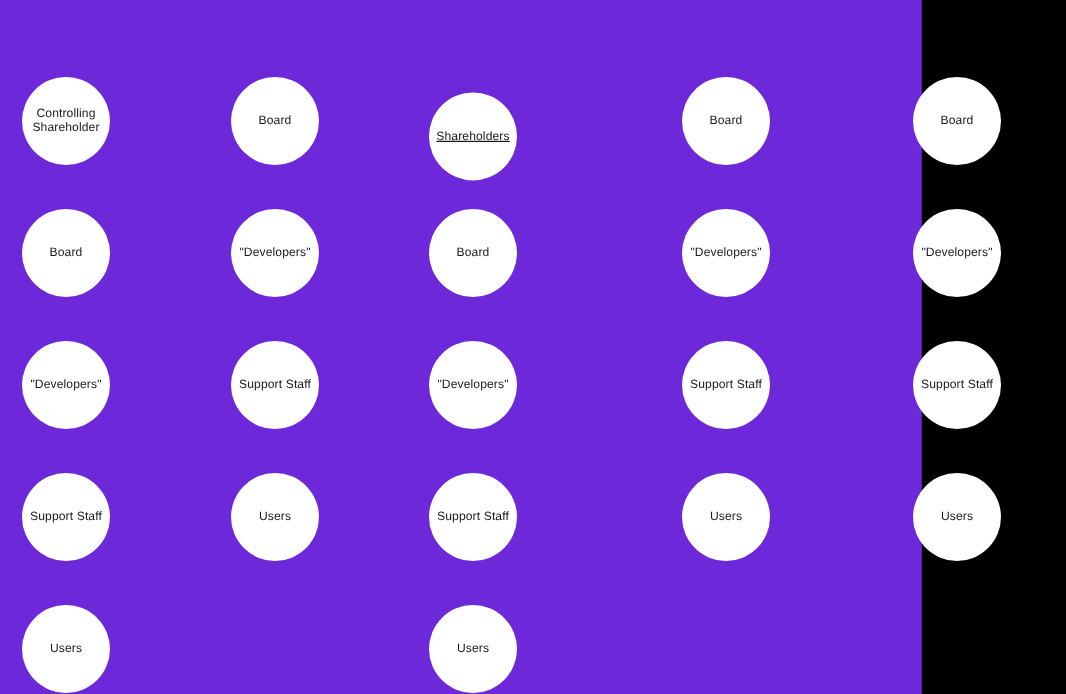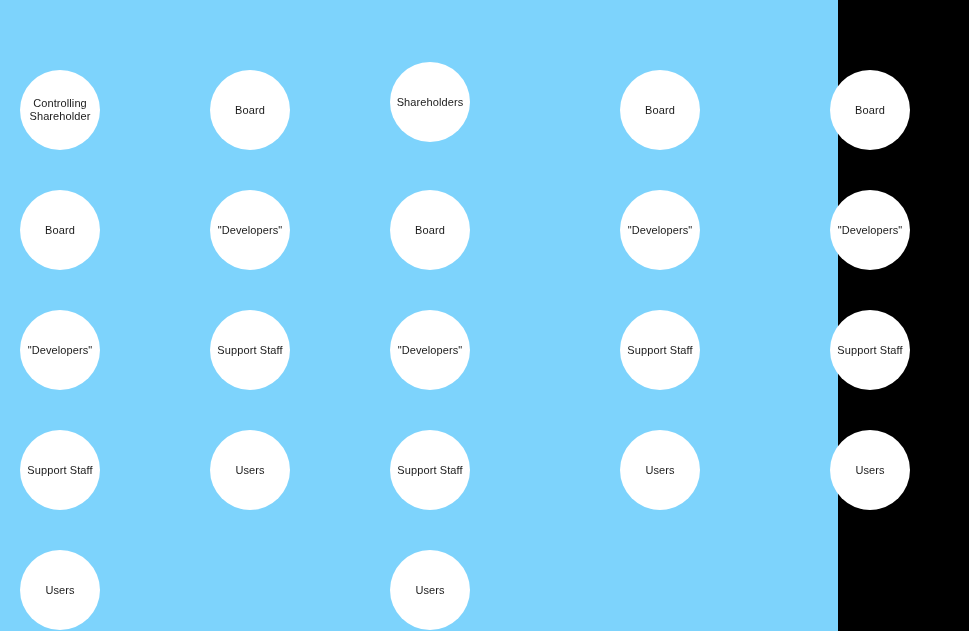--- a/index.html
+++ b/index.html
@@ -48,21 +48,21 @@
     line-height: 13px;
     color: #1a1a1a;
     letter-spacing: 0.1px;
     white-space: pre-line;
     word-break: normal;
   }
 </style>
 </head>
 <body>
 
-<div id="canvas" style="width: 838px; height: 631px; background: #7dd3fc;">
+<div id="canvas" style="width: 838px; height: 631px; background: #6d28d9;">
     <div class="column" style="left: 60px;">
       <div class="node" style="top: 110px; width: 80px; height: 80px; margin-left: -40px; margin-top: -40px; background: rgb(255, 255, 255);">
         <span class="node-label" style="color: rgb(26, 26, 26);">Controlling
 Shareholder</span>
       </div>
       <div class="node" style="top: 230px; width: 80px; height: 80px; margin-left: -40px; margin-top: -40px; background: rgb(255, 255, 255);">
         <span class="node-label" style="color: rgb(26, 26, 26);">Board</span>
       </div>
       <div class="node" style="top: 350px; width: 80px; height: 80px; margin-left: -40px; margin-top: -40px; background: rgb(255, 255, 255);">
         <span class="node-label" style="color: rgb(26, 26, 26);">"Developers"</span>
@@ -82,21 +82,21 @@
         <span class="node-label" style="color: rgb(26, 26, 26);">"Developers"</span>
       </div>
       <div class="node" style="top: 350px; width: 80px; height: 80px; margin-left: -40px; margin-top: -40px; background: rgb(255, 255, 255);">
         <span class="node-label" style="color: rgb(26, 26, 26);">Support Staff</span>
       </div>
       <div class="node" style="top: 470px; width: 80px; height: 80px; margin-left: -40px; margin-top: -40px; background: rgb(255, 255, 255);">
         <span class="node-label" style="color: rgb(26, 26, 26);">Users</span>
       </div>
     </div>
     <div class="column" style="left: 430px;">
-      <div class="node" style="top: 102px; width: 80px; height: 80px; margin-left: -40px; margin-top: -40px; background: rgb(255, 255, 255);">
+      <div class="node" style="top: 124px; width: 80px; height: 80px; margin-left: -40px; margin-top: -40px; background: rgb(255, 255, 255); text-decoration: underline;">
         <span class="node-label" style="color: rgb(26, 26, 26);">Shareholders</span>
       </div>
       <div class="node" style="top: 230px; width: 80px; height: 80px; margin-left: -40px; margin-top: -40px; background: rgb(255, 255, 255);">
         <span class="node-label" style="color: rgb(26, 26, 26);">Board</span>
       </div>
       <div class="node" style="top: 350px; width: 80px; height: 80px; margin-left: -40px; margin-top: -40px; background: rgb(255, 255, 255);">
         <span class="node-label" style="color: rgb(26, 26, 26);">"Developers"</span>
       </div>
       <div class="node" style="top: 470px; width: 80px; height: 80px; margin-left: -40px; margin-top: -40px; background: rgb(255, 255, 255);">
         <span class="node-label" style="color: rgb(26, 26, 26);">Support Staff</span>

